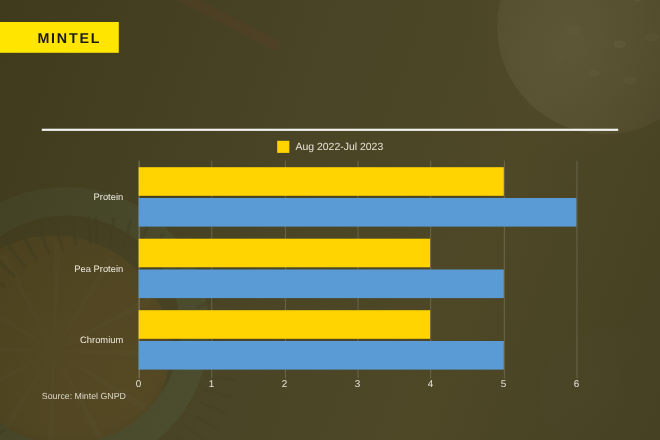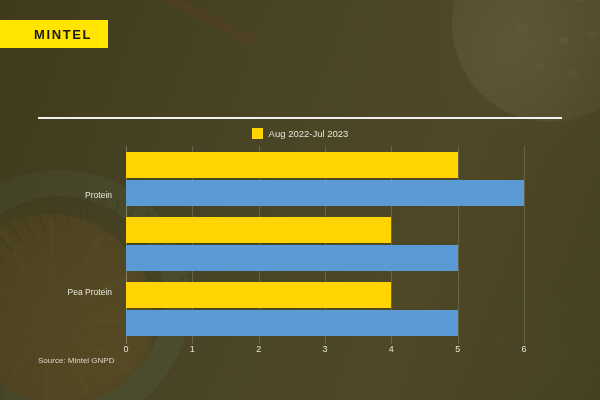--- a/index.html
+++ b/index.html
@@ -248,20 +248,21 @@
       <span class="legend-swatch" style="background: rgb(255, 212, 0);"></span>
       <span class="legend-label">Aug 2022-Jul 2023</span>
     </div>
   </div>
 
   <div class="chart">
 
     <div class="y-labels">
       <div class="y-label">Protein</div>
       <div class="y-label">Pea Protein</div>
+      <div class="y-label">Chromium</div>
     </div>
 
     <div class="plot">
       <div class="gridlines">
           <div class="gridline axis-zero" style="left: 0px;"></div>
           <div class="gridline" style="left: 66.3333px;"></div>
           <div class="gridline" style="left: 132.667px;"></div>
           <div class="gridline" style="left: 199px;"></div>
           <div class="gridline" style="left: 265.333px;"></div>
           <div class="gridline" style="left: 331.667px;"></div>

